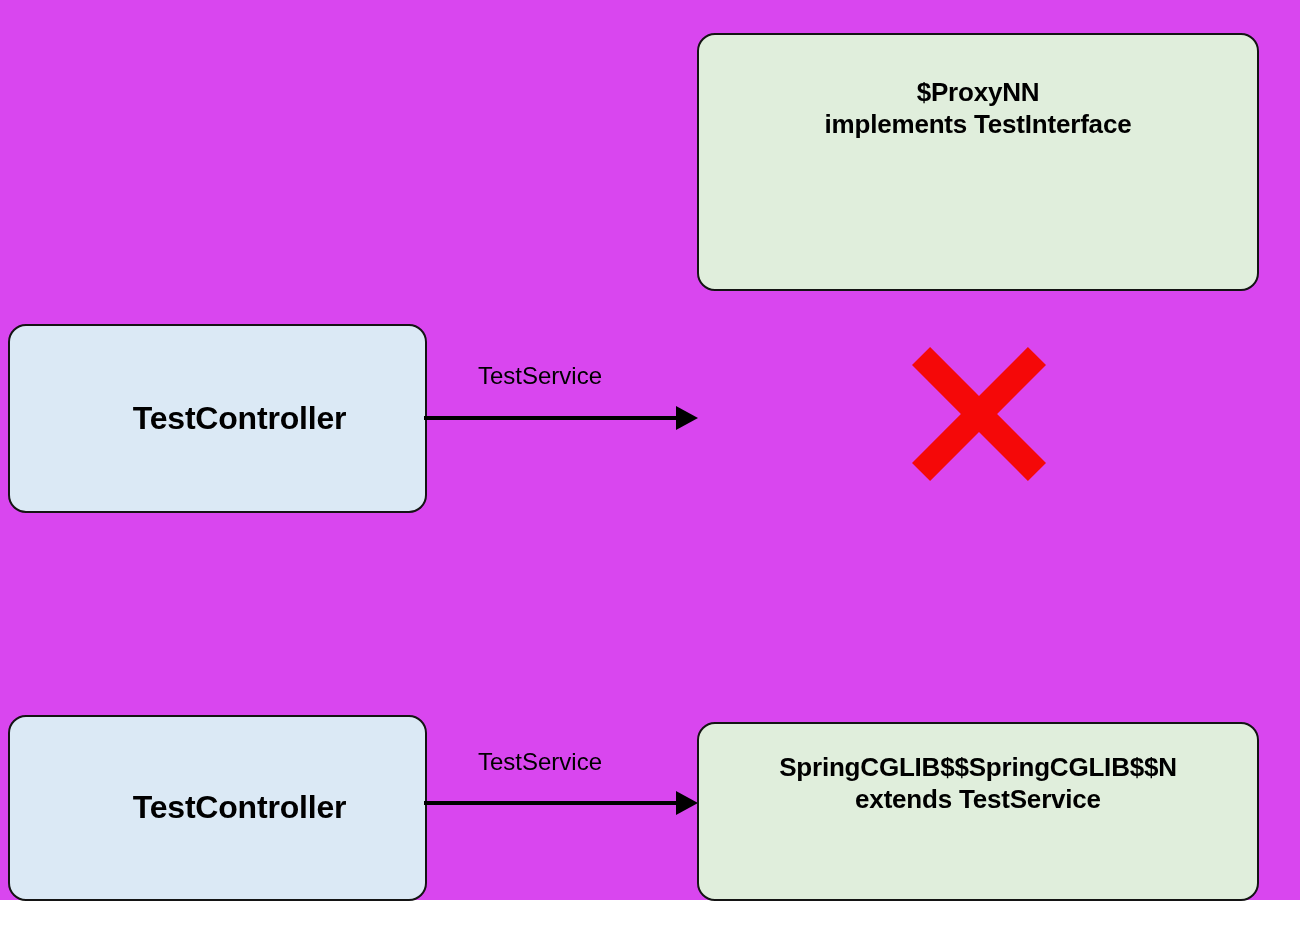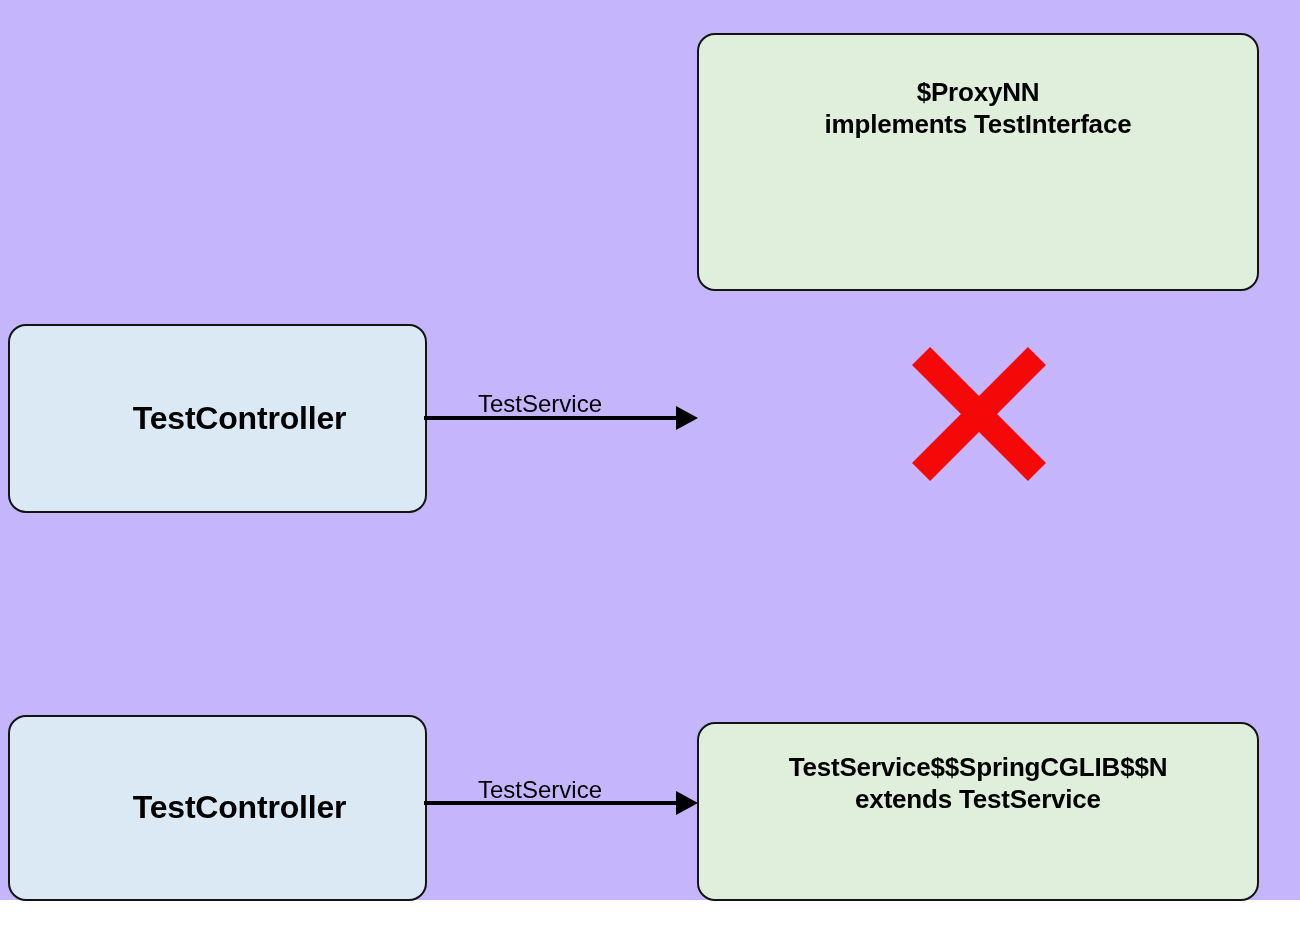--- a/index.html
+++ b/index.html
@@ -10,21 +10,21 @@
   body {
     width: 1300px;
     height: 936px;
     font-family: "Liberation Sans", sans-serif;
     overflow: hidden;
   }
   #canvas {
     position: relative;
     width: 1300px;
     height: 900px;
-    background: #c4b5fd;
+    background: #d946ef;
   }
 
   .node {
     position: absolute;
     box-sizing: border-box;
     display: flex;
     align-items: center;
     justify-content: center;
     text-align: center;
     color: #000000;
@@ -97,21 +97,20 @@
 
   
   .arrow {
     position: absolute;
   }
   .arrow-label {
     position: absolute;
     font-size: 24px;
     color: #000000;
     white-space: nowrap;
-    margin-top: 28px;
   }
 
   #arrow-top { left: 424px; top: 398px; }
   #arrow-top-label { left: 478px; top: 362px; }
 
   #arrow-bottom { left: 424px; top: 783px; }
   #arrow-bottom-label { left: 478px; top: 748px; }
 
   
   #cross-mark {
@@ -151,17 +150,17 @@
     <div class="node-label">TestController</div>
   </div>
 
   <svg class="arrow" id="arrow-bottom" width="276" height="40" viewBox="0 0 276 40">
     <line x1="0" y1="20" x2="255" y2="20" stroke="#000000" stroke-width="4"></line>
     <polygon points="252,8 274,20 252,32" fill="#000000"></polygon>
   </svg>
   <div class="arrow-label" id="arrow-bottom-label">TestService</div>
 
   <div class="node proxy" id="proxy-cglib">
-    <div class="node-label">TestService$$SpringCGLIB$$N
+    <div class="node-label">SpringCGLIB$$SpringCGLIB$$N
 extends TestService</div>
   </div>
 
 </div>
 
 </body></html>

